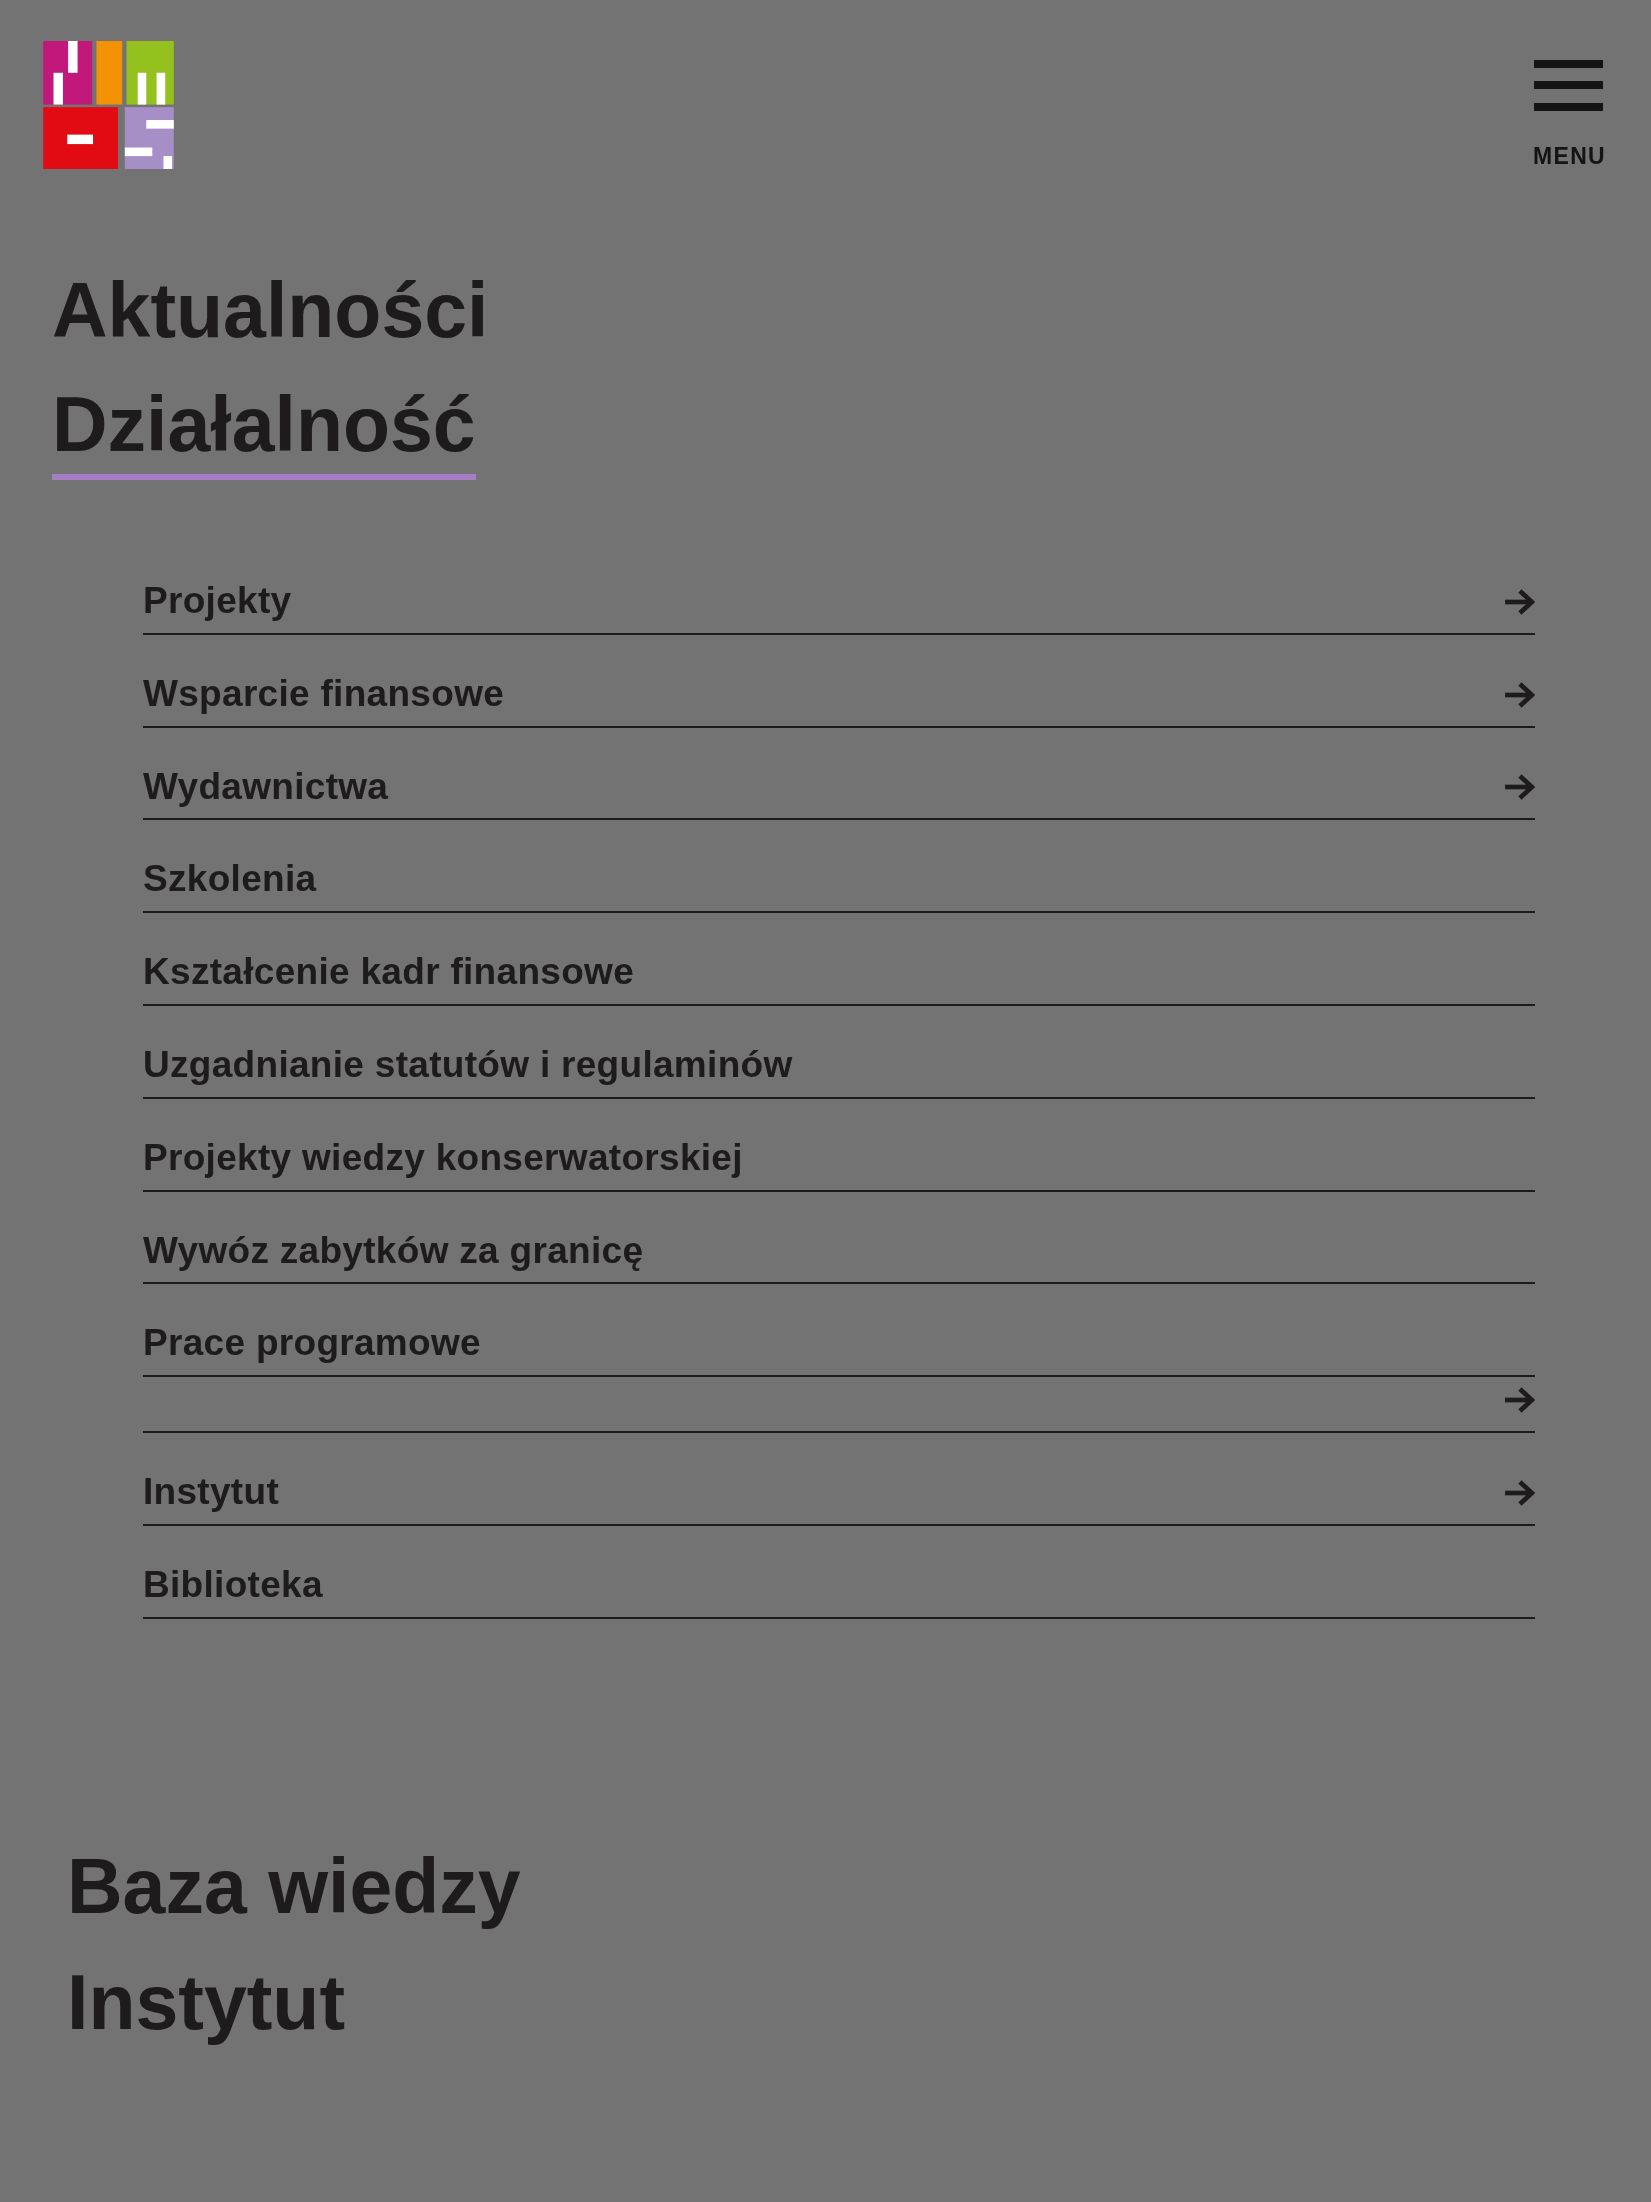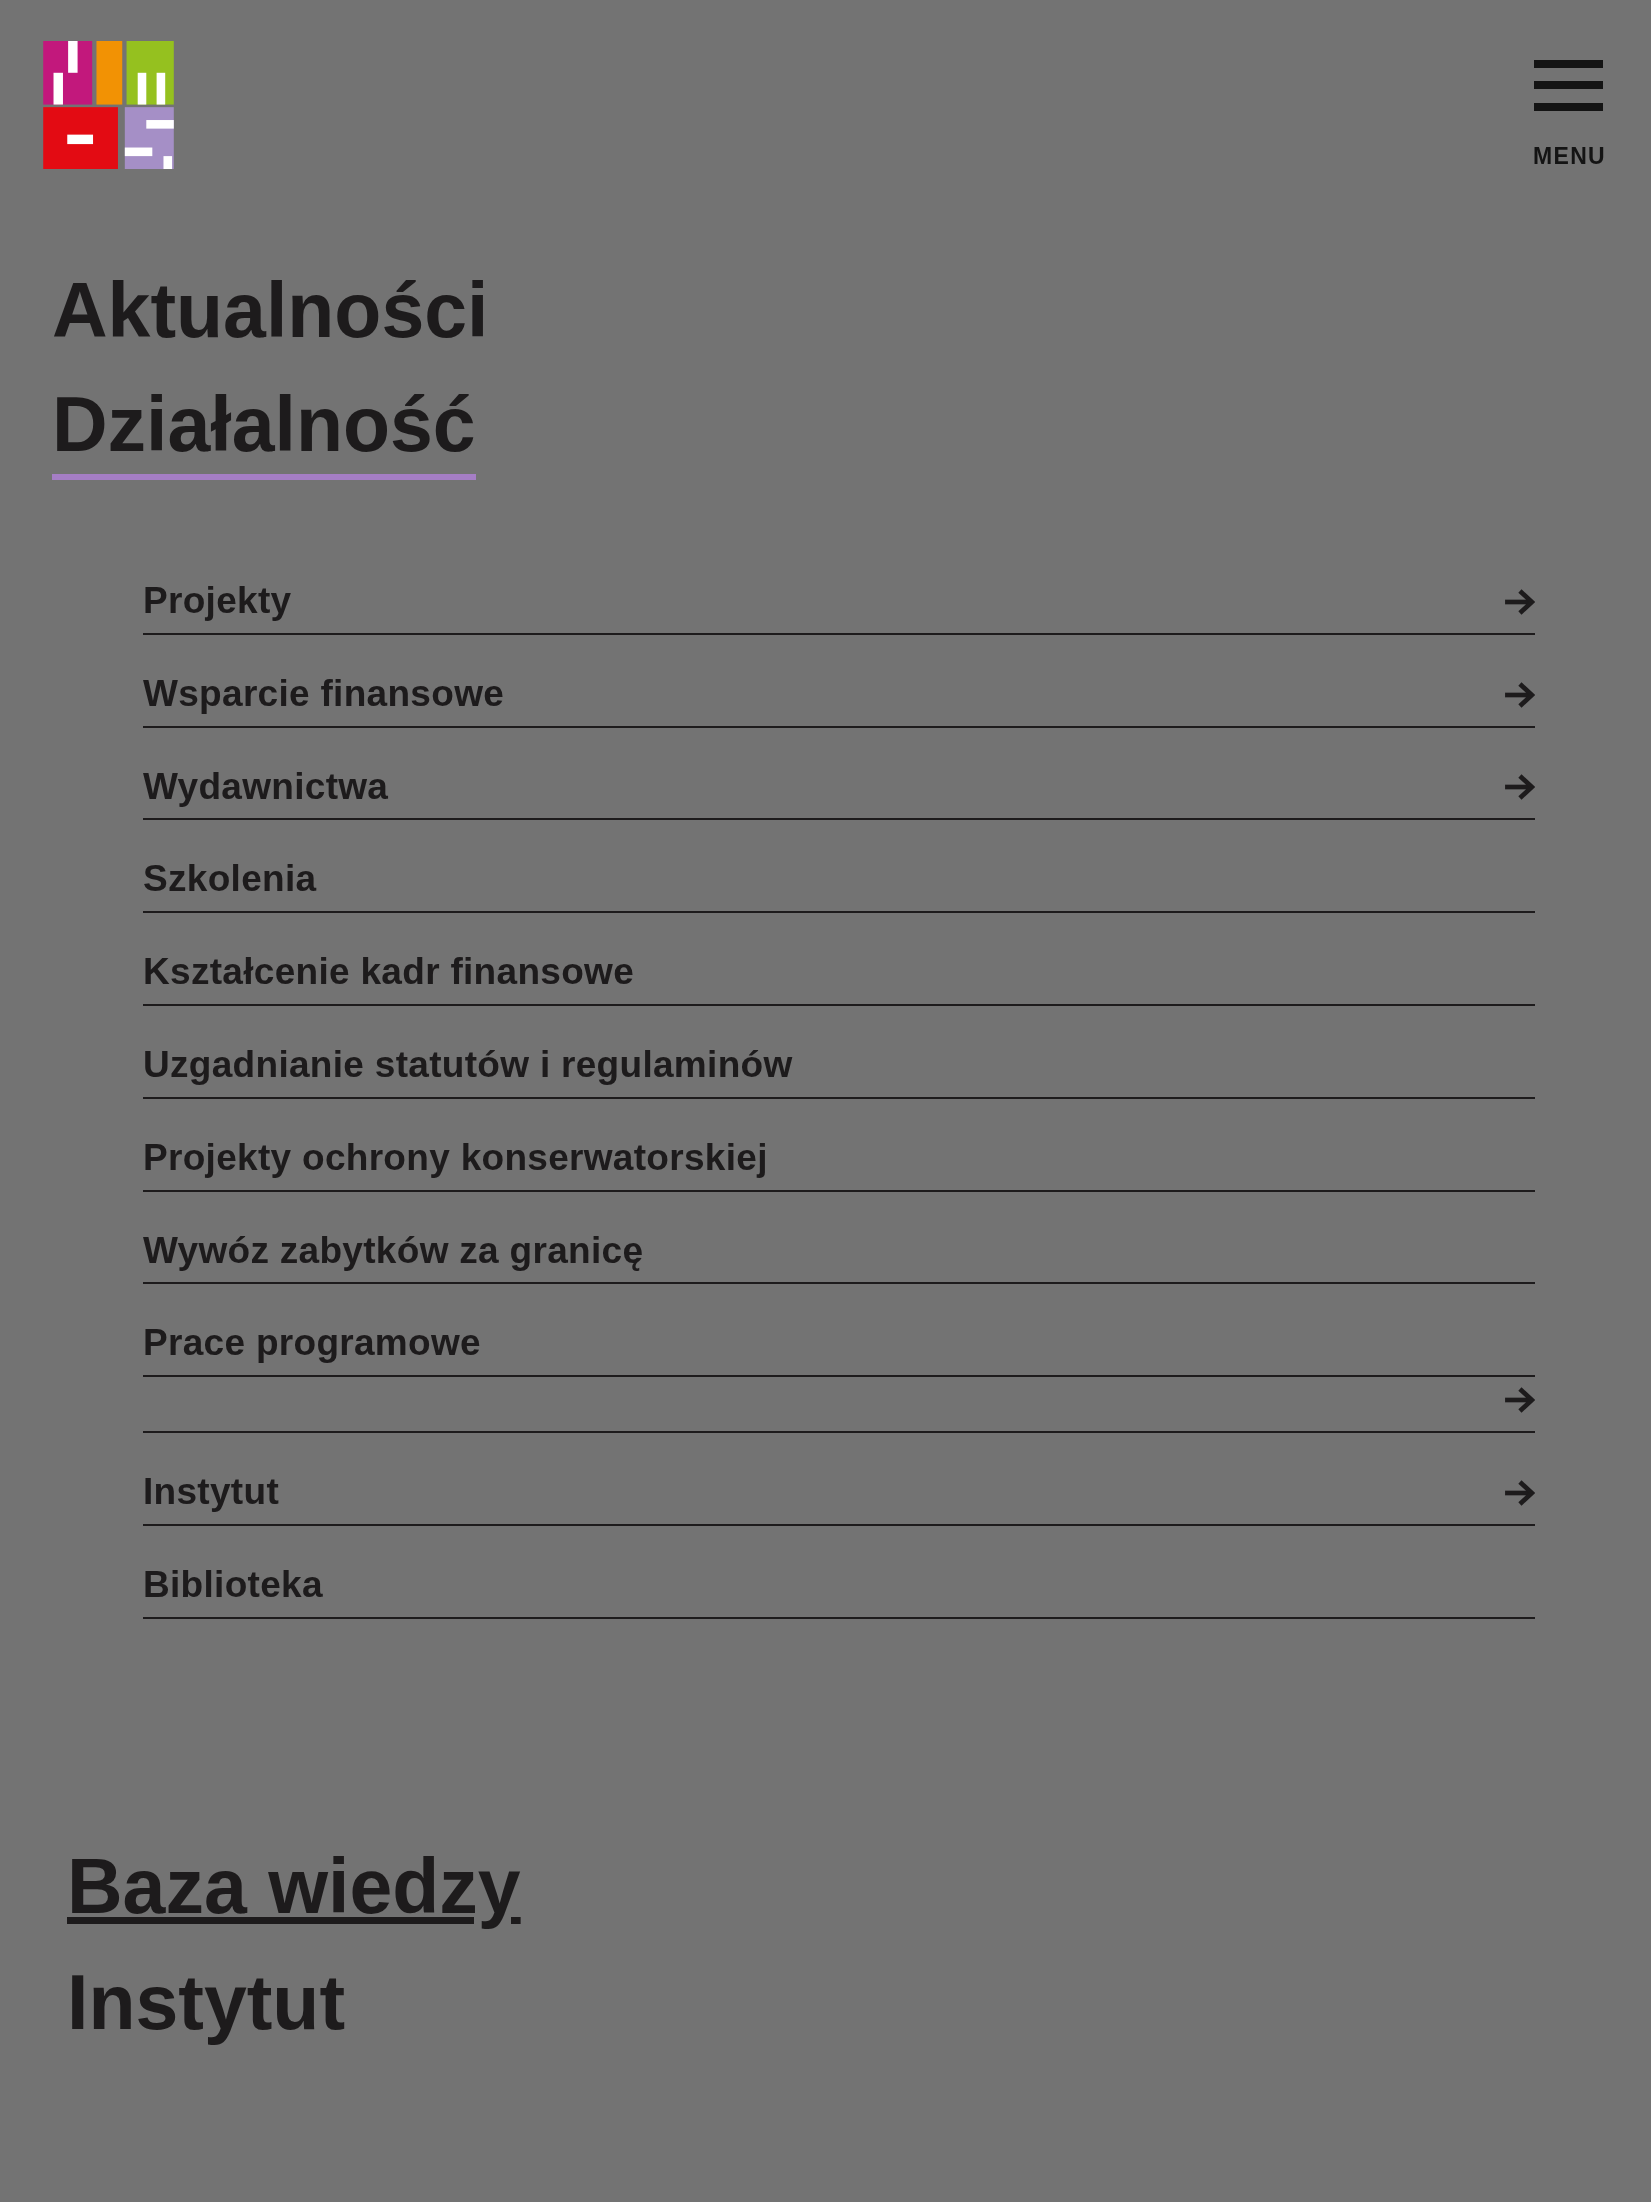--- a/index.html
+++ b/index.html
@@ -108,21 +108,21 @@
     position: absolute;
     left: 67px;
     font-size: 77px;
     line-height: 77px;
     font-weight: 700;
     color: #1d1b1c;
     text-decoration: none;
     white-space: nowrap;
     cursor: pointer;
   }
-  .secondary-baza { top: 1848px; text-decoration: underline; }
+  .secondary-baza { top: 1848px; }
   .secondary-instytut { top: 1964px; }
 </style>
 </head>
 <body>
 
 <div class="page">
 
   <a class="logo-link">
     <span>
       <svg width="131" height="128" viewBox="0 0 152 149" xmlns="http://www.w3.org/2000/svg" aria-hidden="true">
@@ -189,21 +189,21 @@
     </li>
       <li>
       <span class="item-label">Kształcenie kadr finansowe</span>
       
     </li>
       <li>
       <span class="item-label">Uzgadnianie statutów i regulaminów</span>
       
     </li>
       <li>
-      <span class="item-label">Projekty ochrony konserwatorskiej</span>
+      <span class="item-label">Projekty wiedzy konserwatorskiej</span>
       
     </li>
       <li>
       <span class="item-label">Wywóz zabytków za granicę</span>
       
     </li>
       <li>
       <span class="item-label">Prace programowe</span>
       
     </li>

